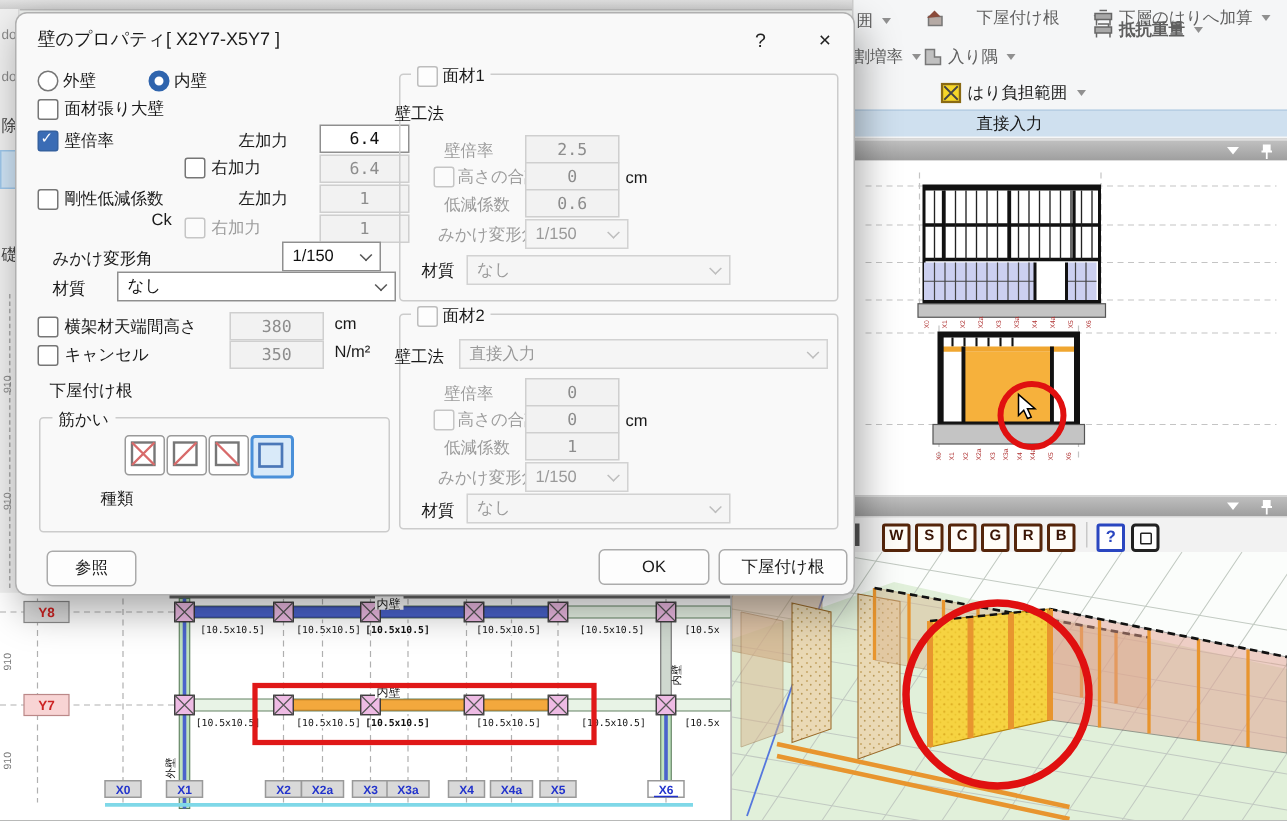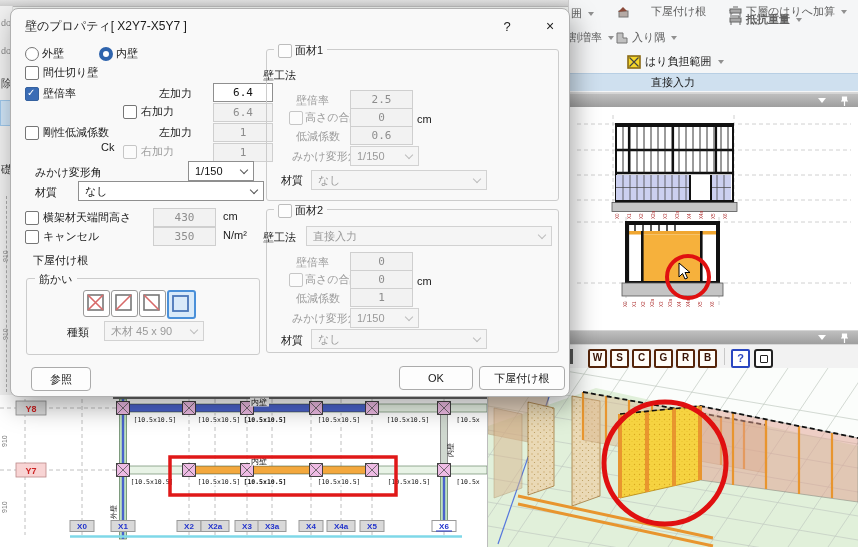--- a/index.html
+++ b/index.html
@@ -383,21 +383,21 @@
     <div class="dtitle">壁のプロパティ[ X2Y7-X5Y7 ]</div>
     <div class="dhelp">?</div>
     <div class="dclose">×</div>
 
     <span class="radio" style="left:14px;top:38px;"></span>
     <span class="lbl" style="left:31px;top:37px;">外壁</span>
     <span class="radio sel" style="left:88px;top:38px;"></span>
     <span class="lbl" style="left:105px;top:37px;">内壁</span>
 
     <span class="cb" style="left:14px;top:57px;"></span>
-    <span class="lbl" style="left:32px;top:56px;">間仕切り壁</span>
+    <span class="lbl" style="left:32px;top:56px;">面材張り大壁</span>
 
     <span class="cb ck" style="left:14px;top:78px;"></span>
     <span class="lbl" style="left:32px;top:77px;">壁倍率</span>
     <span class="lbl" style="left:148px;top:77px;">左加力</span>
     <div class="field" style="left:202px;top:74px;width:58px;">6.4</div>
     <span class="cb" style="left:112px;top:96px;"></span>
     <span class="lbl" style="left:130px;top:95px;">右加力</span>
     <div class="field dis" style="left:202px;top:94px;width:58px;">6.4</div>
 
     <span class="cb" style="left:14px;top:117px;"></span>
@@ -410,21 +410,21 @@
     <div class="field dis" style="left:202px;top:134px;width:58px;">1</div>
 
     <span class="lbl" style="left:24px;top:156px;">みかけ変形角</span>
     <div class="dd" style="left:177px;top:152px;width:40px;"><span>1/150</span><span class="chev"></span></div>
 
     <span class="lbl" style="left:24px;top:176px;">材質</span>
     <div class="dd" style="left:67px;top:172px;width:160px;"><span>なし</span><span class="chev"></span></div>
 
     <span class="cb" style="left:14px;top:202px;"></span>
     <span class="lbl" style="left:32px;top:201px;">横架材天端間高さ</span>
-    <div class="field dis" style="left:142px;top:199px;width:61px;">430</div>
+    <div class="field dis" style="left:142px;top:199px;width:61px;">380</div>
     <span class="lbl" style="left:212px;top:201px;">cm</span>
 
     <span class="cb" style="left:14px;top:221px;"></span>
     <span class="lbl" style="left:32px;top:220px;">キャンセル</span>
     <div class="field dis" style="left:142px;top:218px;width:61px;">350</div>
     <span class="lbl" style="left:212px;top:220px;">N/m²</span>
 
     <span class="lbl" style="left:22px;top:244px;">下屋付け根</span>
 
     <div class="grp" style="left:15px;top:269px;width:232px;height:75px;"></div>
@@ -448,21 +448,20 @@
           <rect x="4" y="4" width="15" height="15" fill="none" stroke="#777" stroke-width="1.6"></rect>
           <path d="M4 4 L19 19" stroke="#d86a6a" stroke-width="1.6"></path>
         </svg>
     </div>
     <div class="bracebtn sel" style="left:156px;top:281px;">
       <svg width="23" height="23">
           <rect x="4" y="4" width="15" height="15" fill="none" stroke="#4a77b8" stroke-width="1.8"></rect>
         </svg>
     </div>
     <span class="lbl" style="left:56px;top:316px;">種類</span>
-    <div class="dd dis" style="left:93px;top:312px;width:74px;"><span>木材 45 x 90</span><span class="chev"></span></div>
 
     <div class="btn" style="left:20px;top:358px;width:58px;height:22px;line-height:22px;">参照</div>
 
     <div class="grp" style="left:255px;top:40px;width:291px;height:150px;"></div>
     <div class="leg" style="left:263px;top:34px;">
       <span class="cbi"></span>
         <span>面材1</span>
     </div>
     <span class="lbl" style="left:252px;top:59px;">壁工法</span>
     <span class="lbl glbl" style="left:285px;top:84px;">壁倍率</span>

